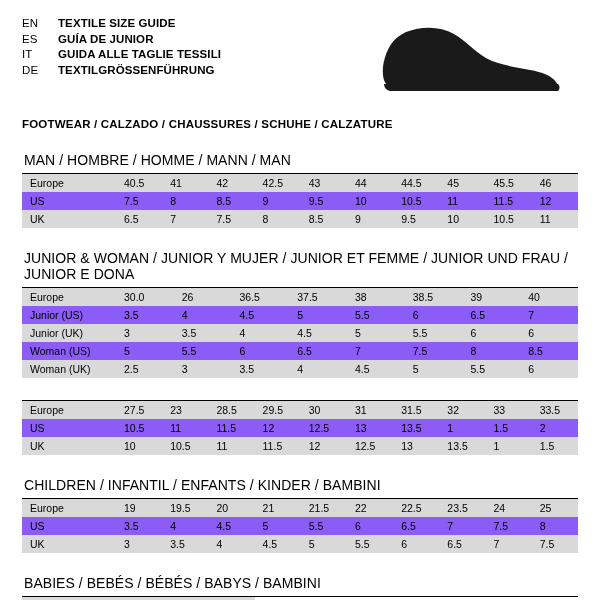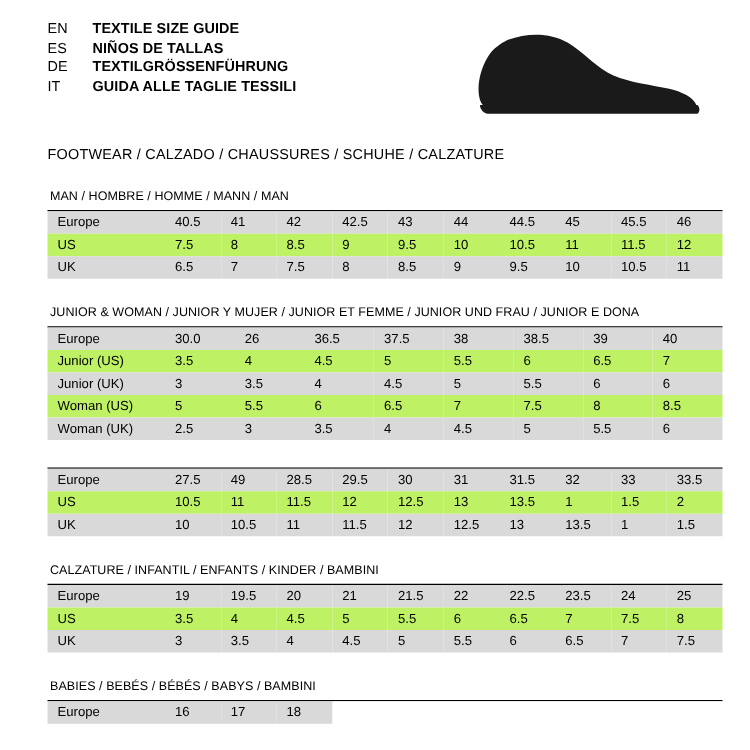--- a/index.html
+++ b/index.html
@@ -12,21 +12,21 @@
     background: #ffffff;
     font-family: "Liberation Sans", sans-serif;
     color: #000000;
     overflow: hidden;
   }
   .page {
     position: relative;
     width: 600px;
     height: 454px;
     box-sizing: border-box;
-    padding: 16px 22px 0 38px;
+    padding: 16px 22px 0 22px;
   }
 
   
   .header {
     display: flex;
     align-items: flex-start;
     justify-content: space-between;
   }
   .lang-table {
     border-collapse: collapse;
@@ -48,32 +48,32 @@
   }
   .shoe-wrap {
     width: 200px;
     height: 80px;
     margin-right: 8px;
     margin-top: 6px;
   }
   .shoe-wrap svg { display: block; }
 
   .section-title {
-    font-weight: normal;
+    font-weight: bold;
     font-size: 11.5px;
     letter-spacing: 0.2px;
     margin-top: 16px;
   }
 
   
   .group {
     margin-top: 22px;
   }
   .group-heading {
-    font-size: 10px;
+    font-size: 14px;
     font-weight: normal;
     margin: 0 0 5px 2px;
     letter-spacing: 0.05px;
   }
   .hr {
     height: 1px;
     background: #000000;
     width: 100%;
     margin: 0 0 0 0;
   }
@@ -87,21 +87,21 @@
     height: 18px;
     padding: 0 0 0 8px;
     text-align: left;
     vertical-align: middle;
     white-space: nowrap;
   }
   tr.shaded td {
     background: #d9d9d9;
   }
   tr.plain td {
-    background: #bef264;
+    background: #8b5cf6;
   }
   td.rowlabel {
     width: 86px;
   }
   
   .babies-wrap { position: relative; }
 </style>
 </head>
 <body>
 
@@ -109,29 +109,29 @@
 
   <div class="header">
     <table class="lang-table">
       <tbody>
           <tr>
         <td class="lang-code">EN</td>
         <td class="lang-title">TEXTILE SIZE GUIDE</td>
       </tr>
       <tr>
         <td class="lang-code">ES</td>
-        <td class="lang-title">NIÑOS DE TALLAS</td>
+        <td class="lang-title">GUÍA DE JUNIOR</td>
+      </tr>
+      <tr>
+        <td class="lang-code">IT</td>
+        <td class="lang-title">GUIDA ALLE TAGLIE TESSILI</td>
       </tr>
       <tr>
         <td class="lang-code">DE</td>
         <td class="lang-title">TEXTILGRÖSSENFÜHRUNG</td>
-      </tr>
-      <tr>
-        <td class="lang-code">IT</td>
-        <td class="lang-title">GUIDA ALLE TAGLIE TESSILI</td>
       </tr>
     </tbody>
       </table>
 
     <div class="shoe-wrap">
       <svg viewBox="0 0 200 80" width="200" height="80" aria-hidden="true">
         <path fill="#1a1a1a" d="M36 10 C52 4 70 4 84 12 C96 19 104 29 116 36 C128 43 146 45 160 48
           C172 50 182 54 186 60 C188 63 188 66 186 68 L30 68
           C22 68 16 64 14 58 C11 48 14 34 20 24 C24 17 30 13 36 10 Z"></path>
         <path fill="#1a1a1a" d="M14 62 L188 62 C190 64 190 67 188 69 L20 69 C16 68 14 65 14 62 Z"></path>
@@ -253,21 +253,21 @@
       </table>
   </div>
 
   <div class="group">
     <div class="hr"></div>
     <table class="sizes">
       <tbody>
           <tr class="shaded">
         <td class="rowlabel">Europe</td>
         <td>27.5</td>
-        <td>49</td>
+        <td>23</td>
         <td>28.5</td>
         <td>29.5</td>
         <td>30</td>
         <td>31</td>
         <td>31.5</td>
         <td>32</td>
         <td>33</td>
         <td>33.5</td>
       </tr>
       <tr class="plain">
@@ -294,21 +294,21 @@
         <td>13</td>
         <td>13.5</td>
         <td>1</td>
         <td>1.5</td>
       </tr>
     </tbody>
       </table>
   </div>
 
   <div class="group">
-    <div class="group-heading">CALZATURE / INFANTIL / ENFANTS / KINDER / BAMBINI</div>
+    <div class="group-heading">CHILDREN / INFANTIL / ENFANTS / KINDER / BAMBINI</div>
     <div class="hr"></div>
     <table class="sizes">
       <tbody>
           <tr class="shaded">
         <td class="rowlabel">Europe</td>
         <td>19</td>
         <td>19.5</td>
         <td>20</td>
         <td>21</td>
         <td>21.5</td>

